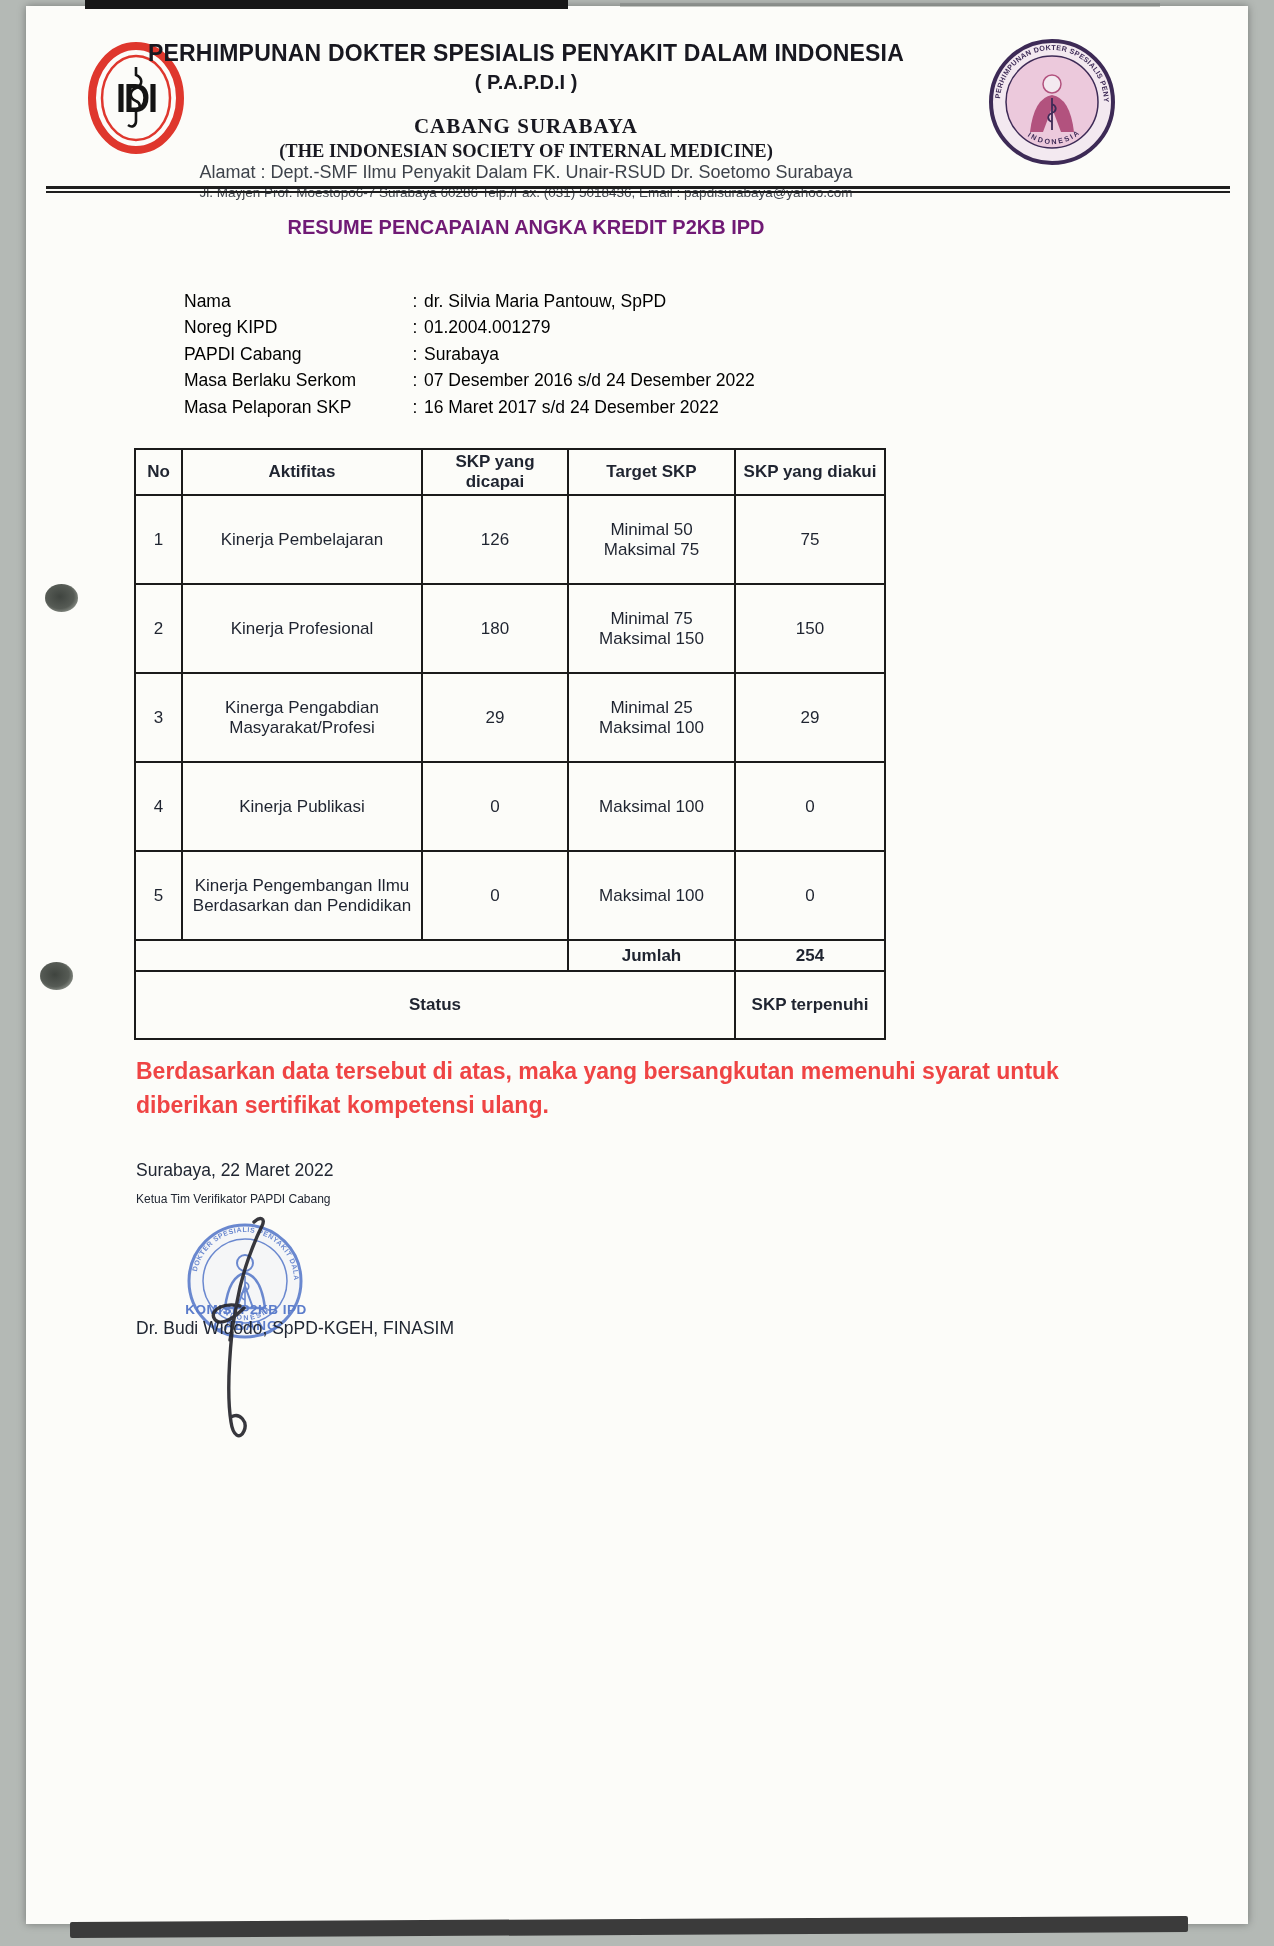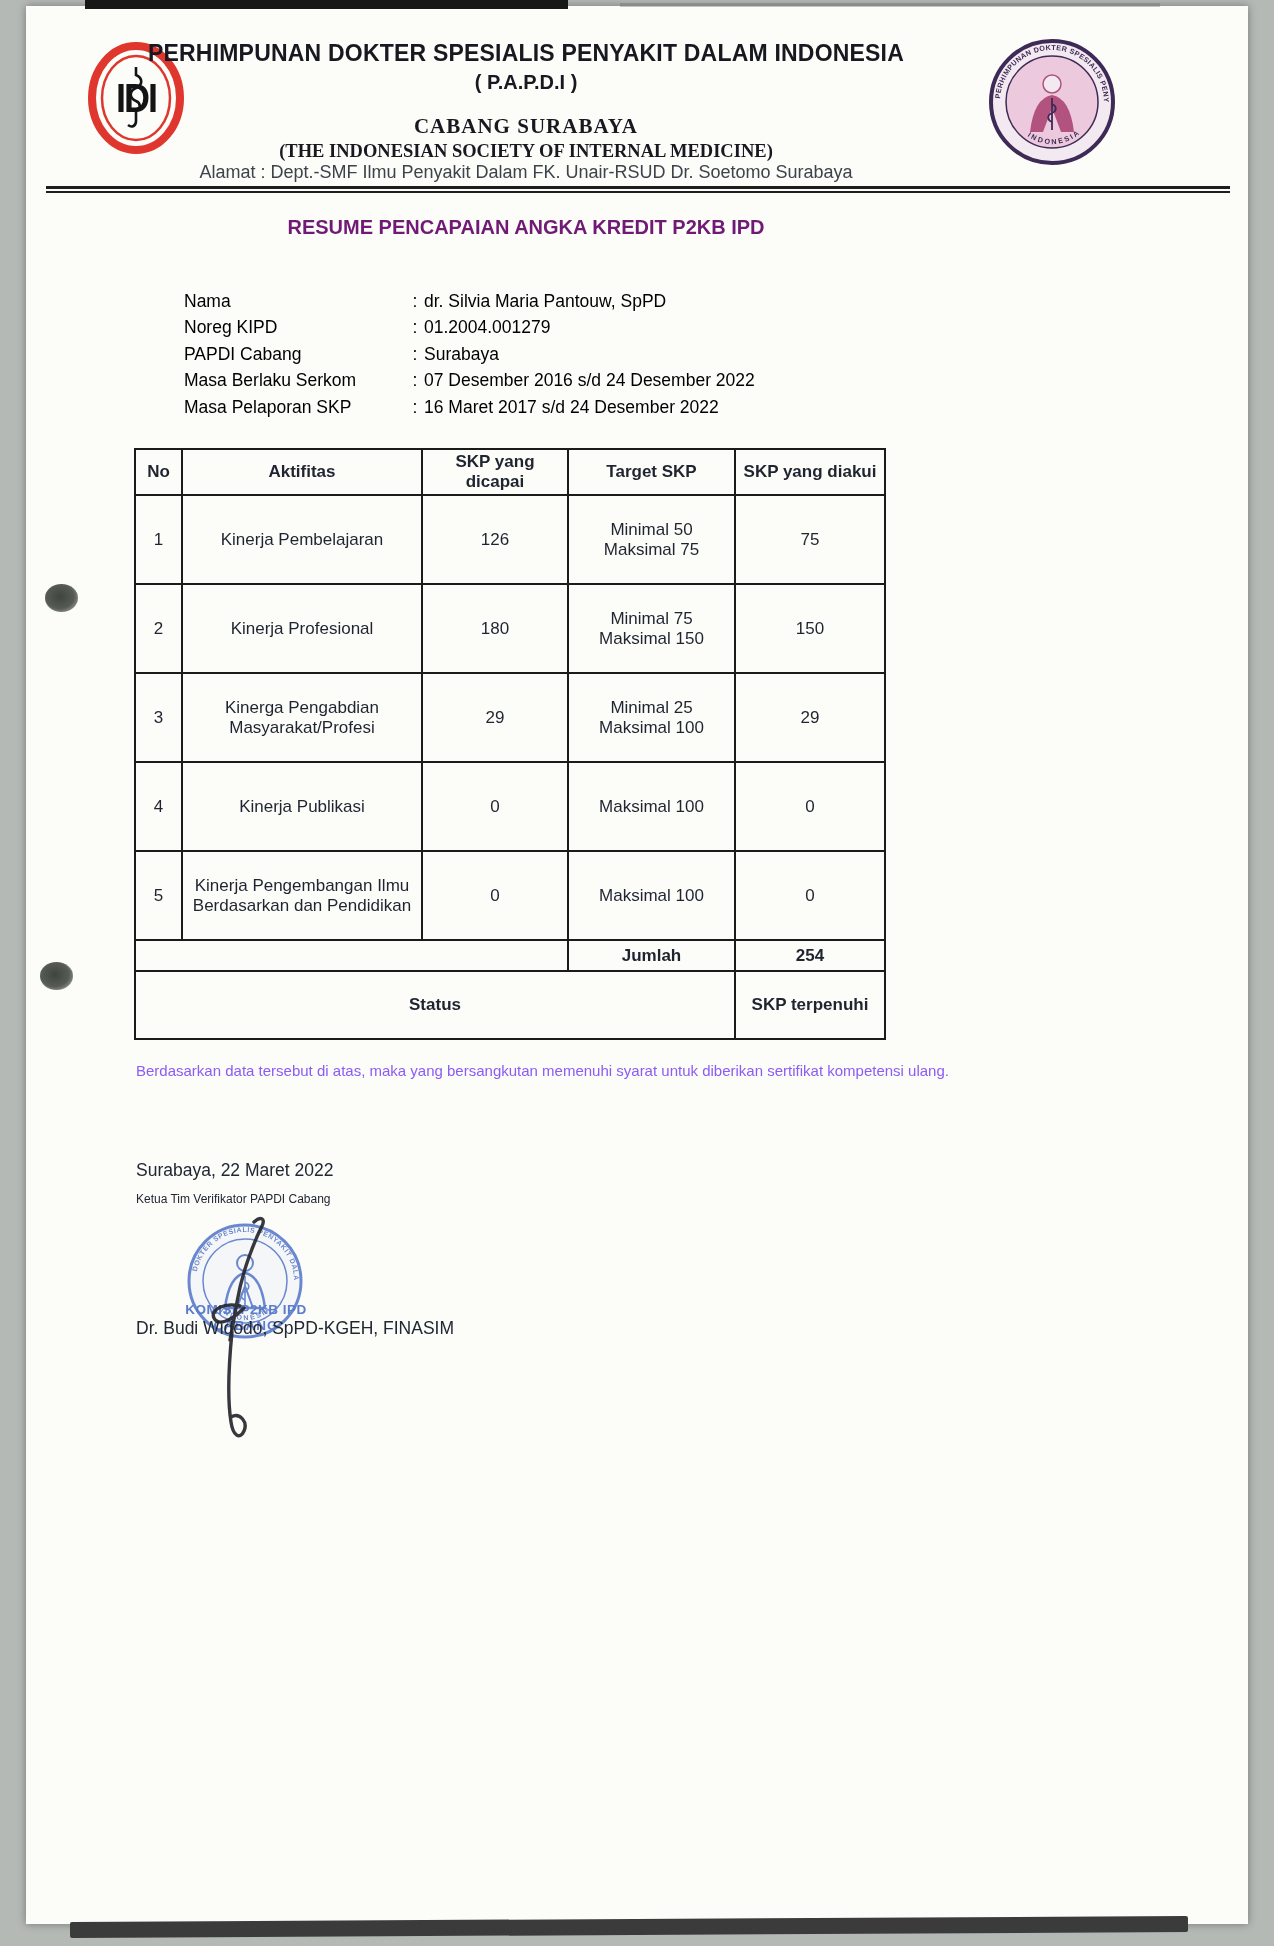--- a/index.html
+++ b/index.html
@@ -45,22 +45,22 @@
                font-size:17px; color:#1f2430; table-layout:fixed; }
   .skp-table td, .skp-table th { border:2px solid #1b1b1b; text-align:center; vertical-align:middle; padding:2px 6px; font-weight:400; }
   .skp-table th { font-weight:700; height:33px; }
   .row-data { height:89px; }
   .row-jumlah td { height:31px; font-weight:700; }
   .row-status td { height:68px; font-weight:700; }
   .cell-target { white-space:pre-line; }
   .col-no{width:47px;} .col-akt{width:240px;} .col-dic{width:146px;} .col-tgt{width:167px;} .col-dia{width:150px;}
 
   
-  .closing-par { position:absolute; left:110px; top:1048px; width:968px; font-size:15px;
-                 line-height:34px; color:#8b5cf6; }
+  .closing-par { position:absolute; left:110px; top:1048px; width:968px; font-size:23px;
+                 line-height:34px; color:#ef4444;font-weight:bold; }
   .city-date { position:absolute; left:110px; top:1154px; font-size:17.5px; color:#212733; }
   .role-line { position:absolute; left:110px; top:1186px; font-size:12px; color:#212733; }
   .stamp-bottom { position:absolute; left:160px; top:1216px; width:118px; height:118px; opacity:.9; z-index:1; }
   .stamp-caption { position:absolute; left:118px; top:1296px; width:204px; text-align:center;
                    font-size:13.5px; font-weight:700; color:#5b7ccb; letter-spacing:.5px; z-index:1; }
   .stamp-caption2 { position:absolute; left:118px; top:1312px; width:204px; text-align:center;
                     font-size:13.5px; font-weight:700; color:#5b7ccb; letter-spacing:1px; z-index:1; }
   .signer-name { position:absolute; left:110px; top:1312px; font-size:17.5px; color:#212733; z-index:2; }
   .signature { position:absolute; left:148px; top:1206px; width:150px; height:250px; z-index:3; }
 </style>
@@ -101,20 +101,21 @@
       <path d="M55 94 L64 70 L73 94" fill="#ecc9dc"></path>
       <path d="M64 60 v32 m0 -26 c5 2 5 7 0 9 c-5 2 -5 7 0 9" fill="none" stroke="#3d2a56" stroke-width="1.8"></path>
     </svg>
 
     <div class="header-text">
       <div class="org-name">PERHIMPUNAN DOKTER SPESIALIS PENYAKIT DALAM INDONESIA</div>
       <div class="org-abbr">( P.A.P.D.I )</div>
       <div class="org-branch">CABANG SURABAYA</div>
       <div class="org-english">(THE INDONESIAN SOCIETY OF INTERNAL MEDICINE)</div>
       <div class="org-addr">Alamat : Dept.-SMF Ilmu Penyakit Dalam FK. Unair-RSUD Dr. Soetomo Surabaya</div>
+      <div class="org-addr2">Jl. Mayjen Prof. Moestopo6-7 Surabaya 60286 Telp./Fax. (031) 5018436, Email : papdisurabaya@yahoo.com</div>
     </div>
     <div class="header-rule"></div>
 
     <div class="doc-title">RESUME PENCAPAIAN ANGKA KREDIT P2KB IPD</div>
 
     <div class="details">
       <div class="detail-row">
         <span class="detail-label">Nama</span>
         <span class="detail-sep">:</span>
         <span class="detail-value">dr. Silvia Maria Pantouw, SpPD</span>

